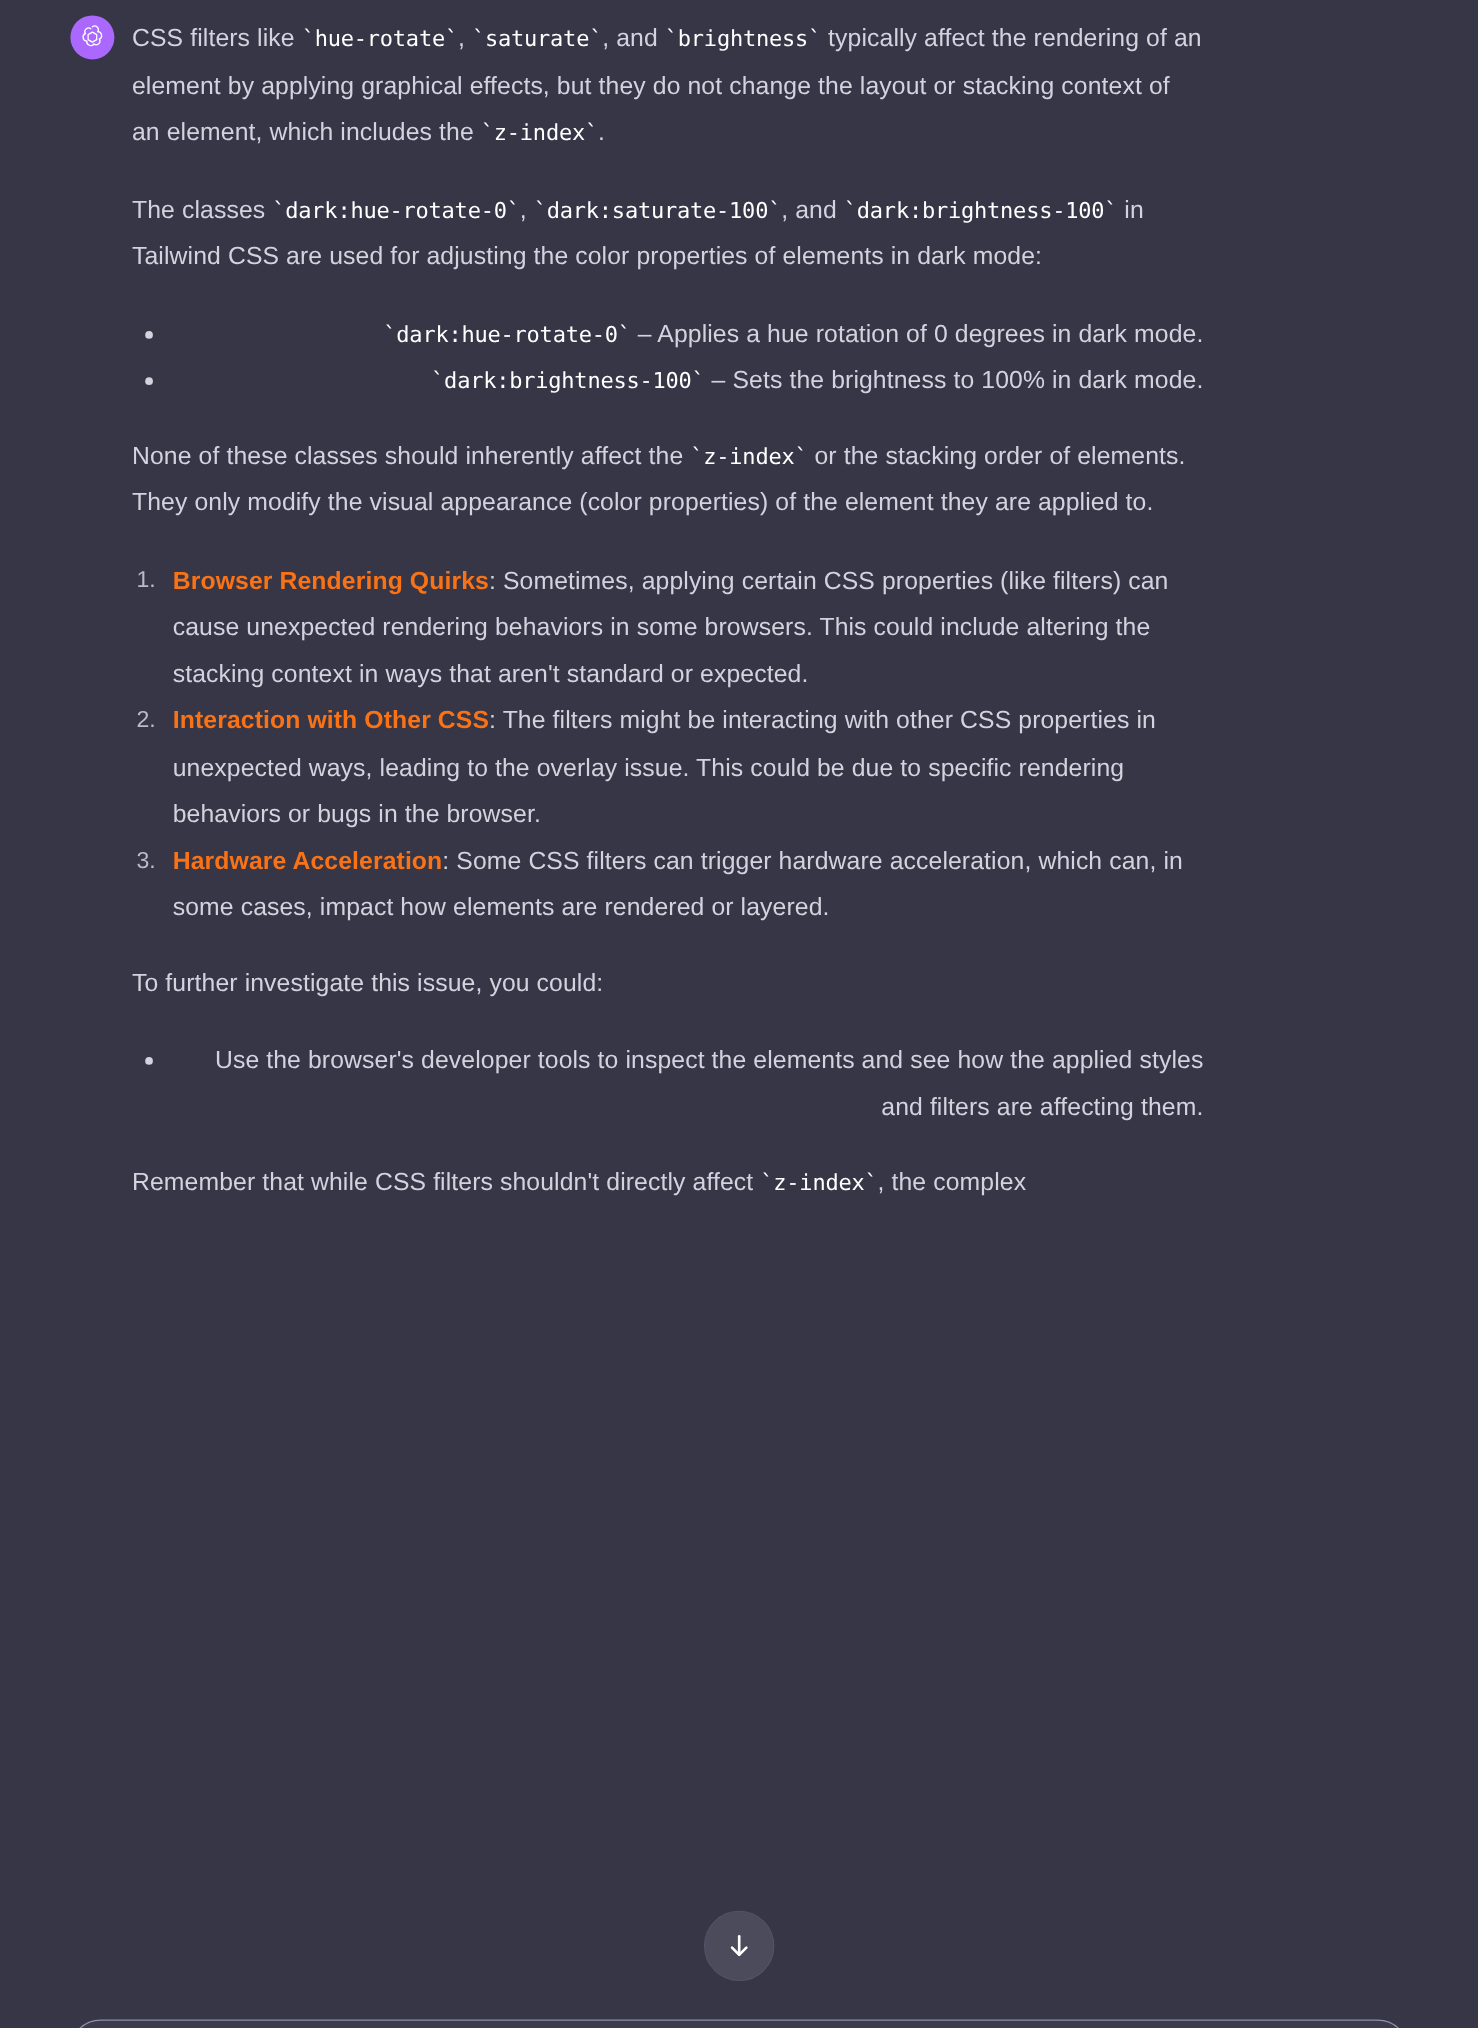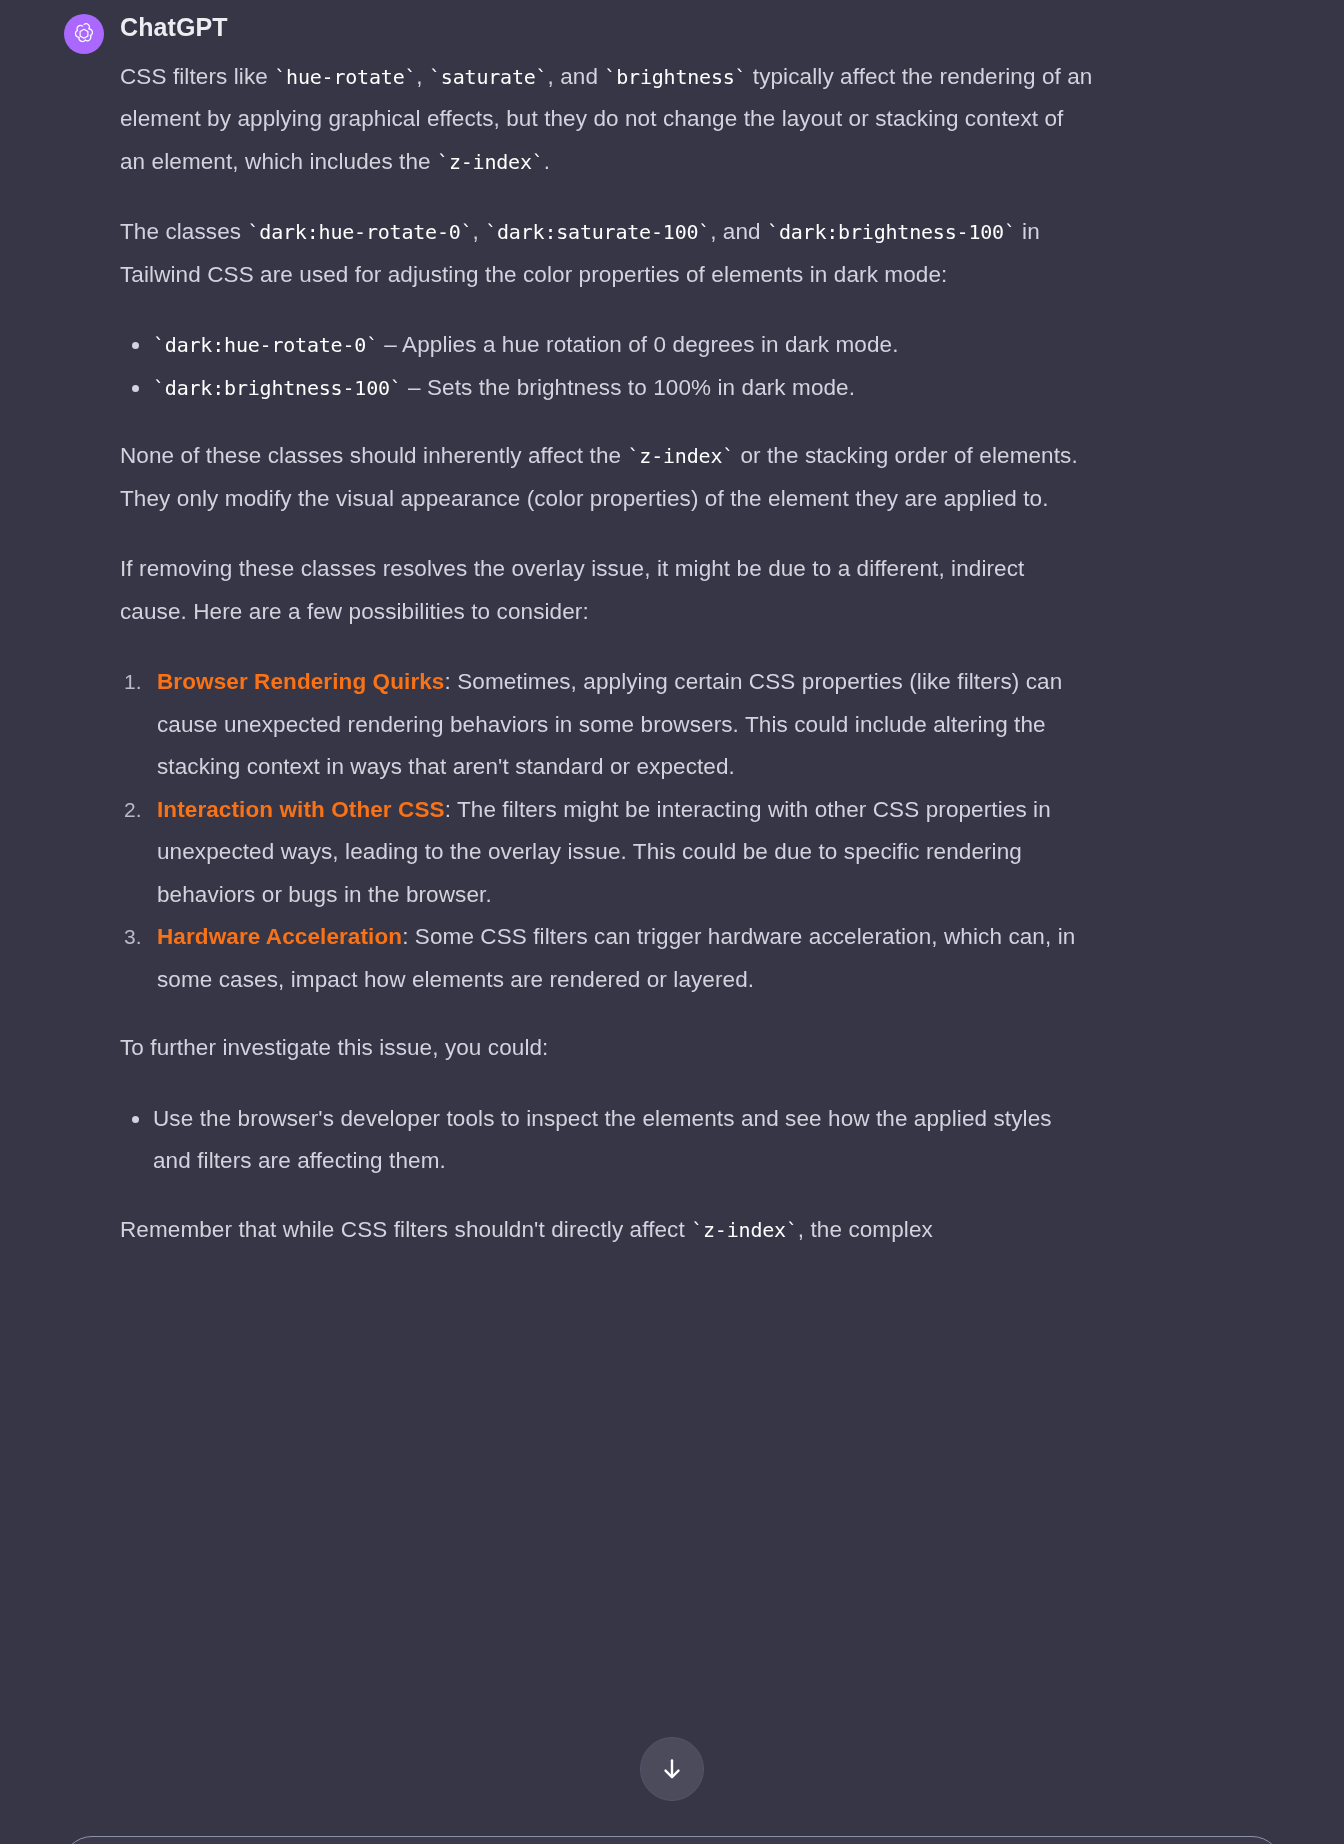--- a/index.html
+++ b/index.html
@@ -82,20 +82,21 @@
     padding: 0;
   }
   ul.bullets > li {
     position: relative;
     padding-left: 33px;
     font-size: 22.5px;
     line-height: 42.5px;
     color: #d1d3dd;
     margin-bottom: 0px;
     letter-spacing: 0.1px;
+    text-align: right;
   }
   ul.bullets > li::before {
     content: "";
     position: absolute;
     left: 12px;
     top: 18px;
     width: 7px;
     height: 7px;
     border-radius: 50%;
     background: #d1d3dd;
@@ -171,34 +172,32 @@
         <path d="M13.2 17.6c-.9 1.2-2.5 1.6-3.9 1-1.4-.6-2.2-2-2-3.5"></path>
         <path d="M7.3 15.1c-1.5-.1-2.8-1.2-3.1-2.7-.3-1.5.5-3 1.8-3.6"></path>
         <path name="c6" d="M6 8.8c-.7-1.3-.4-2.9.7-3.9 1.1-1 2.8-1.1 4-.2"></path>
         <path d="M12 7.6 15.6 9.7v4.2L12 16l-3.6-2.1V9.7L12 7.6Z"></path>
       </svg>
     </div>
   </div>
 
   <div class="body-col">
 
-    <div class="author">ChatGPT</div>
 
     <p class="para"><span>CSS filters like </span><code>`hue-rotate`</code><span>, </span><code>`saturate`</code><span>, and </span><code>`brightness`</code><span> typically affect the rendering of an element by applying graphical effects, but they do not change the layout or stacking context of an element, which includes the </span><code>`z-index`</code><span>.</span></p>
 
     <p class="para"><span>The classes </span><code>`dark:hue-rotate-0`</code><span>, </span><code>`dark:saturate-100`</code><span>, and </span><code>`dark:brightness-100`</code><span> in Tailwind CSS are used for adjusting the color properties of elements in dark mode:</span></p>
 
     <ul class="bullets">
       <li><code>`dark:hue-rotate-0`</code><span> – Applies a hue rotation of 0 degrees in dark mode.</span></li>
       <li><code>`dark:brightness-100`</code><span> – Sets the brightness to 100% in dark mode.</span></li>
     </ul>
 
     <p class="para"><span>None of these classes should inherently affect the </span><code>`z-index`</code><span> or the stacking order of elements. They only modify the visual appearance (color properties) of the element they are applied to.</span></p>
 
-    <p class="para">If removing these classes resolves the overlay issue, it might be due to a different, indirect cause. Here are a few possibilities to consider:</p>
 
     <ol class="numbers">
       <li><b>Browser Rendering Quirks</b><span>: Sometimes, applying certain CSS properties (like filters) can cause unexpected rendering behaviors in some browsers. This could include altering the stacking context in ways that aren't standard or expected.</span></li>
       <li><b>Interaction with Other CSS</b><span>: The filters might be interacting with other CSS properties in unexpected ways, leading to the overlay issue. This could be due to specific rendering behaviors or bugs in the browser.</span></li>
       <li><b>Hardware Acceleration</b><span>: Some CSS filters can trigger hardware acceleration, which can, in some cases, impact how elements are rendered or layered.</span></li>
     </ol>
 
     <p class="para">To further investigate this issue, you could:</p>
 
     <ul class="bullets">

